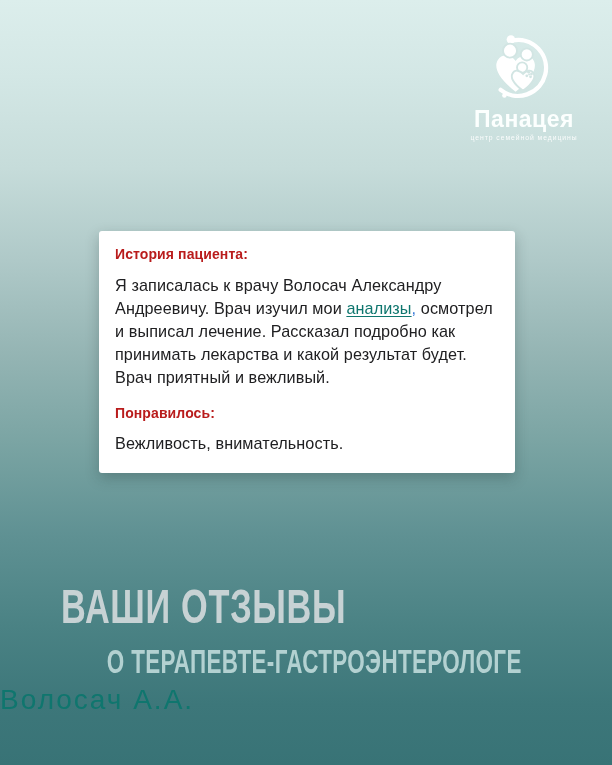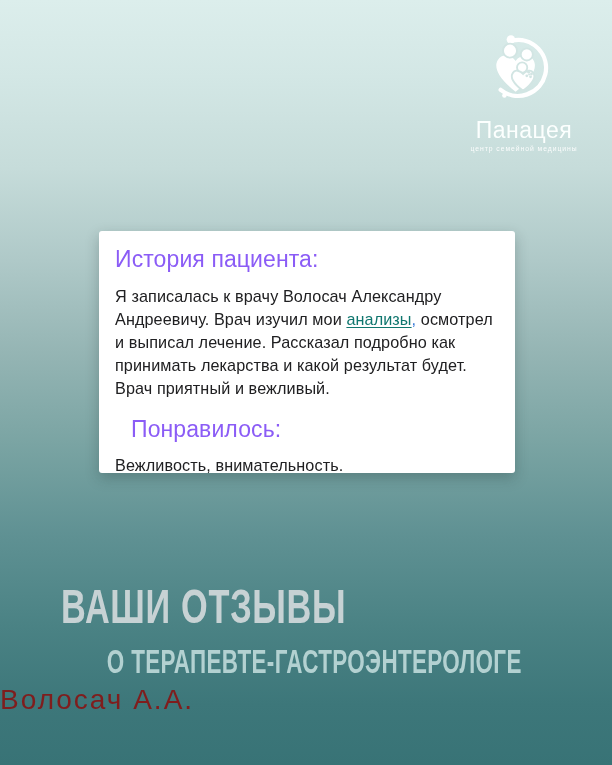--- a/index.html
+++ b/index.html
@@ -16,43 +16,43 @@
       #3d777a 92%, #387376 100%);
   }
   
   .logo{
     position:absolute;top:32px;right:28px;width:120px;
     display:flex;flex-direction:column;align-items:center;
     color:#fdfffe;
   }
   .logo-icon{width:88px;height:70px;display:block;}
   .logo-name{
-    font-size:23px;font-weight:normal;letter-spacing:.5px;line-height:1;
-    margin-top:17px;color:#fcfffe;
+    font-size:23px;font-weight:bold;letter-spacing:.5px;line-height:1;
+    margin-top:6px;color:#fcfffe;
   }
   .logo-tagline{
     font-size:6.8px;letter-spacing:.14em;margin-top:3px;
     color:rgba(255,255,255,.92);white-space:nowrap;
   }
   
   .card{
     position:absolute;left:99px;top:231px;width:416px;height:242px;
     background:#ffffff;border-radius:3px;
     box-shadow:0 5px 14px rgba(20,40,40,.25);
     box-sizing:border-box;padding:15px 16px;
   }
   .card h2{
-    margin:0 0 12px 0;font-size:23px;font-weight:normal;color:#8b5cf6;
+    margin:0 0 12px 0;font-size:14px;font-weight:bold;color:#b91c1c;
     letter-spacing:.1px;
   }
   .card .body{
     margin:0;font-size:16.2px;line-height:1.42;color:#202022;
     letter-spacing:.1px;
   }
-  .card .liked-h{margin:16px 0 11px 16px;}
+  .card .liked-h{margin:16px 0 11px 0;}
   .card a.review-link{
     color:#0f766e;text-decoration:underline;text-underline-offset:2px;
   }
   .card .link-comma{color:#3a7dd9;}
   
   .footer{
     position:absolute;left:0;right:0;top:582px;
   }
   .footer .title{
     display:inline-block;transform:scaleX(.70);transform-origin:center;
@@ -60,21 +60,21 @@
     color:#c7d2d4;white-space:nowrap;
   }
   .footer .subtitle-row{margin-top:13px;}
   .footer .subtitle{
     display:inline-block;transform:scaleX(.66);transform-origin:center;
     font-size:34px;font-weight:bold;line-height:1;letter-spacing:.5px;
     color:#b3d1d1;white-space:nowrap;
   }
   .footer .doctor{
     margin-top:6px;font-size:28px;font-weight:normal;letter-spacing:2px;
-    color:#7f1d1d;
+    color:#0f766e;
   }
 </style>
 </head>
 <body>
 
 <div class="bg"></div>
 
 <div class="logo">
   <svg class="logo-icon" viewBox="0 0 90 75" xmlns="http://www.w3.org/2000/svg">
 

